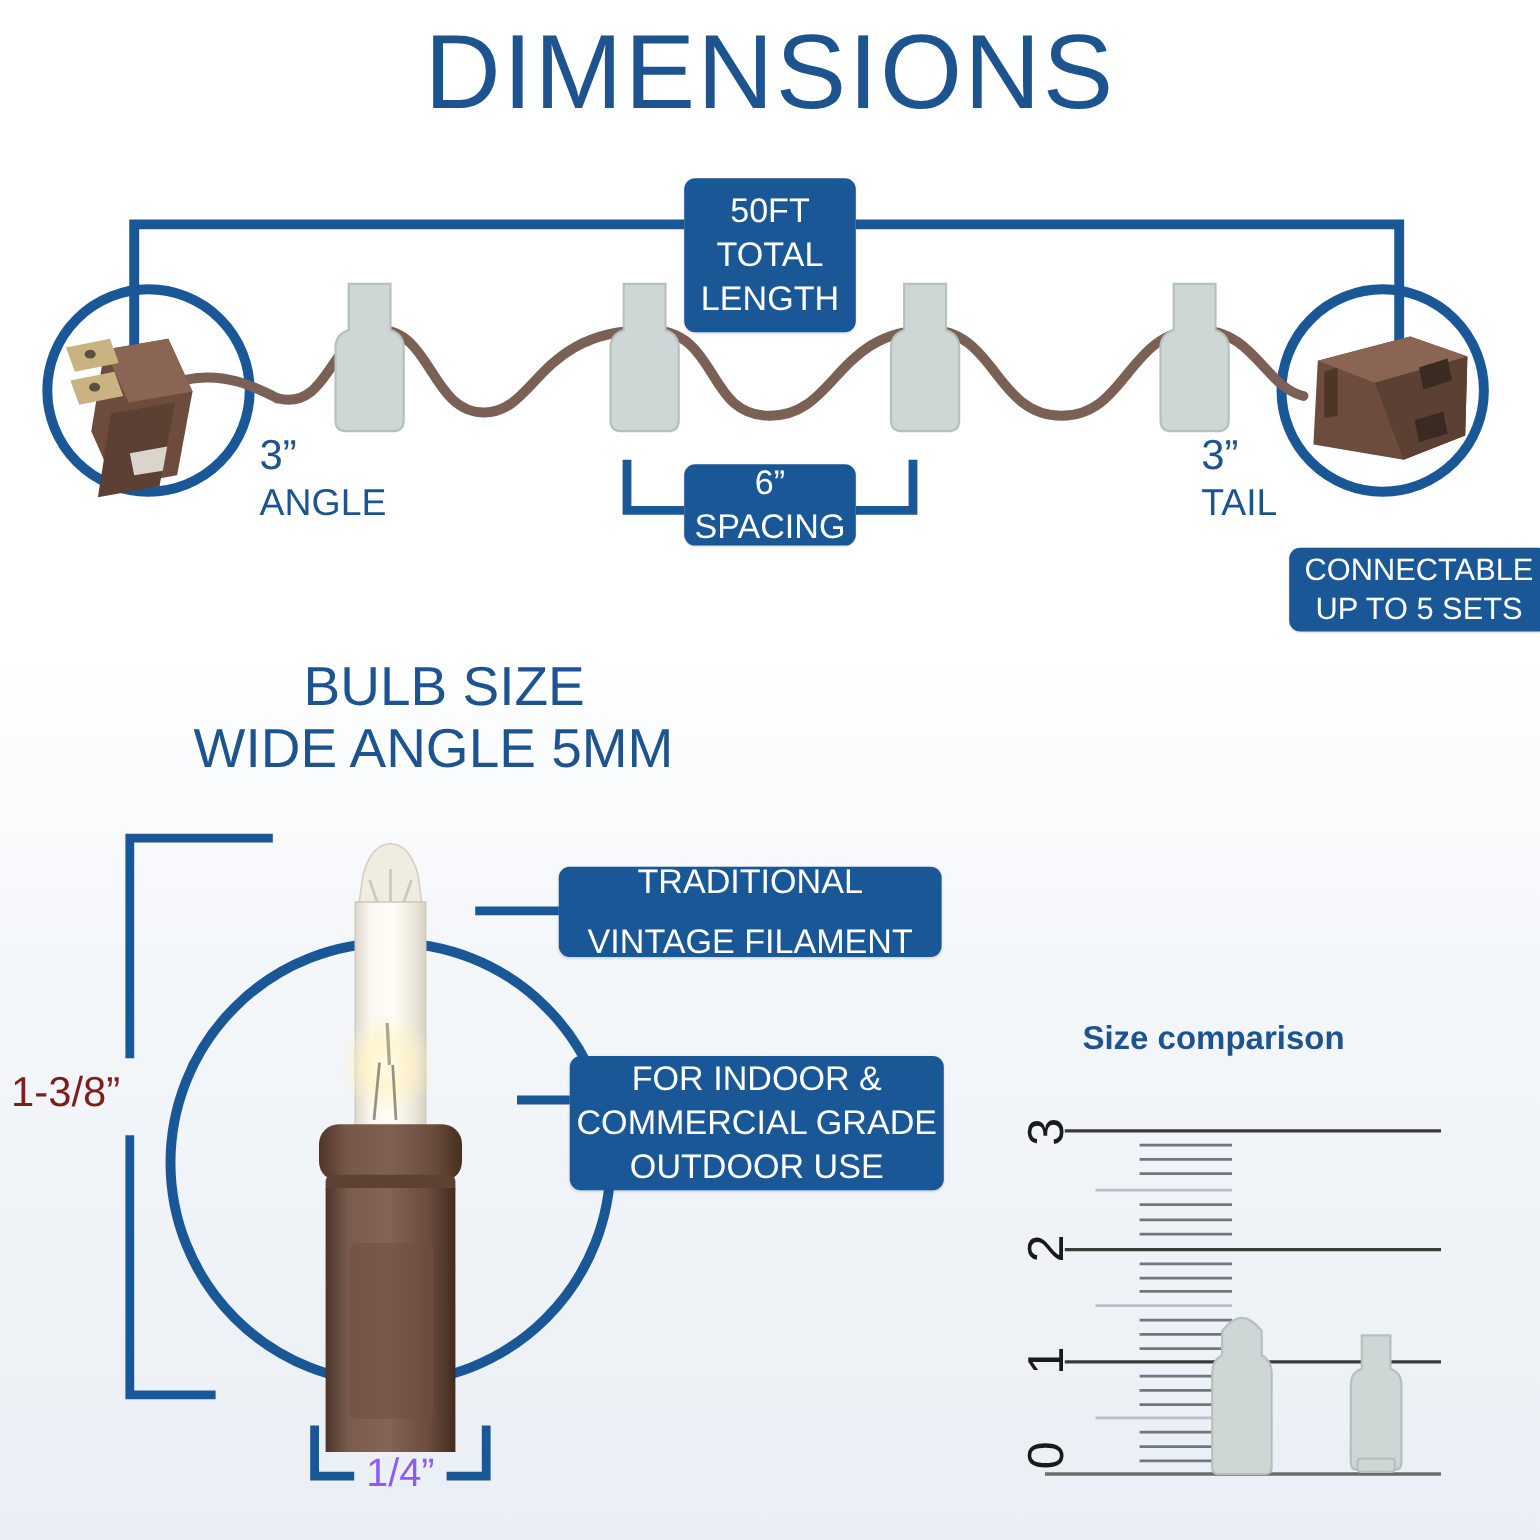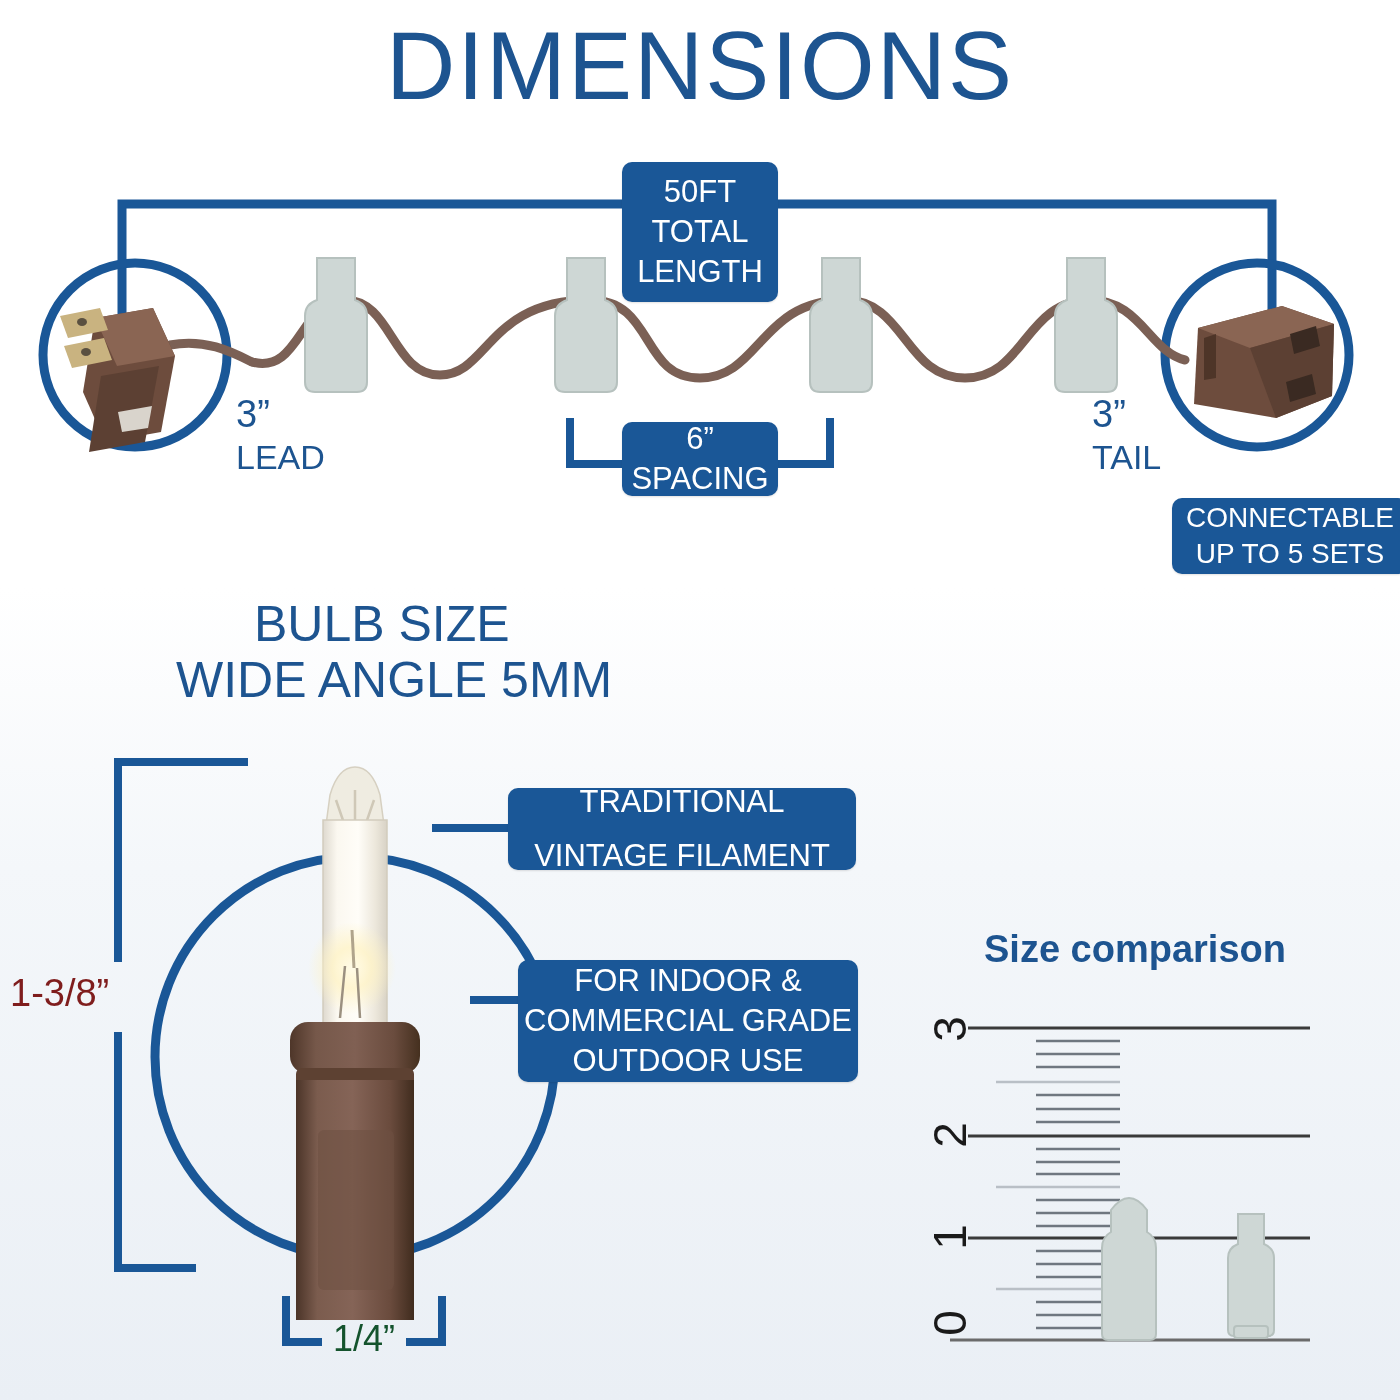--- a/index.html
+++ b/index.html
@@ -19,21 +19,21 @@
     line-height:1.05;
   }
   .heading-blue{
     color:#1d5490;font-size:50px;line-height:1.28;font-weight:400;white-space:nowrap;
   }
   .dim-label{
     color:#1d5490;font-size:34px;line-height:1.18;font-weight:400;white-space:nowrap;
   }
   .dim-label .big{font-size:38px;}
   .size-cmp-title{
-    color:#1d5490;font-size:38px;font-weight:bold;white-space:nowrap;
+    color:#1d5490;font-size:30px;font-weight:bold;white-space:nowrap;
   }
 
   
   .callout{
     background:#1a5797;color:#fff;border-radius:10px;
     font-size:31px;line-height:1.30;text-align:center;
     padding:14px 18px;box-sizing:border-box;
     display:flex;flex-direction:column;justify-content:center;align-items:center;
     box-shadow:0 1px 2px rgba(0,0,0,.12);
   }
@@ -108,39 +108,39 @@
   </svg>
 
   <div class="abs callout" style="left:622px;top:162px;width:156px;height:140px;">
     <div>50FT</div>
     <div>TOTAL</div>
     <div>LENGTH</div>
   </div>
 
   <div class="abs dim-label" style="left:236px;top:392px;text-align:left;">
     <div class="big">3”</div>
-    <div>LEAD</div>
+    <div>ANGLE</div>
   </div>
 
   <div class="abs dim-label" style="left:1092px;top:392px;text-align:left;">
     <div class="big">3”</div>
     <div>TAIL</div>
   </div>
 
   <div class="abs callout" style="left:622px;top:422px;width:156px;height:74px;">
     <div>6”</div>
     <div>SPACING</div>
   </div>
 
   <div class="abs callout" style="left:1132px;top:498px;width:236px;height:76px;font-size:28px;margin-left:40px;">
     <div>CONNECTABLE</div>
     <div>UP TO 5 SETS</div>
   </div>
 
-  <div class="abs heading-blue" style="left:254px;top:592px;">BULB SIZE</div>
+  <div class="abs heading-blue" style="left:276px;top:592px;">BULB SIZE</div>
   <div class="abs heading-blue" style="left:176px;top:648px;">WIDE ANGLE 5MM</div>
 
   <svg class="vec">
 
     <path class="bl" stroke-width="8" d="M248,762 L118,762 L118,962"></path>
     <path class="bl" stroke-width="8" d="M118,1032 L118,1268 L196,1268"></path>
 
     <path class="bl" stroke-width="8" d="M286,1296 L286,1342 L322,1342"></path>
     <path class="bl" stroke-width="8" d="M406,1342 L442,1342 L442,1296"></path>
 
@@ -202,21 +202,21 @@
   </div>
 
   <div class="abs callout" style="left:518px;top:960px;width:340px;height:122px;">
     <div>FOR INDOOR &amp;</div>
     <div>COMMERCIAL GRADE</div>
     <div>OUTDOOR USE</div>
   </div>
 
   <div class="abs" style="left:10px;top:972px;color:#7f1d1d;font-size:38px;white-space:nowrap;">1-3/8”</div>
 
-  <div class="abs" style="left:322px;top:1318px;width:84px;text-align:center;color:#14532d;font-size:36px;white-space:nowrap;">1/4”</div>
+  <div class="abs" style="left:322px;top:1318px;width:84px;text-align:center;color:#8b5cf6;font-size:36px;white-space:nowrap;">1/4”</div>
 
   <div class="abs size-cmp-title" style="left:984px;top:928px;">Size comparison</div>
 
   <svg class="vec">
 
     <line x1="968" y1="1028" x2="1310" y2="1028" stroke="#3a3a3a" stroke-width="3"></line>
     <line x1="968" y1="1136" x2="1310" y2="1136" stroke="#3a3a3a" stroke-width="3"></line>
     <line x1="968" y1="1238" x2="1310" y2="1238" stroke="#3a3a3a" stroke-width="3"></line>
     <line x1="950" y1="1340" x2="1310" y2="1340" stroke="#6b6b6b" stroke-width="3"></line>
 

